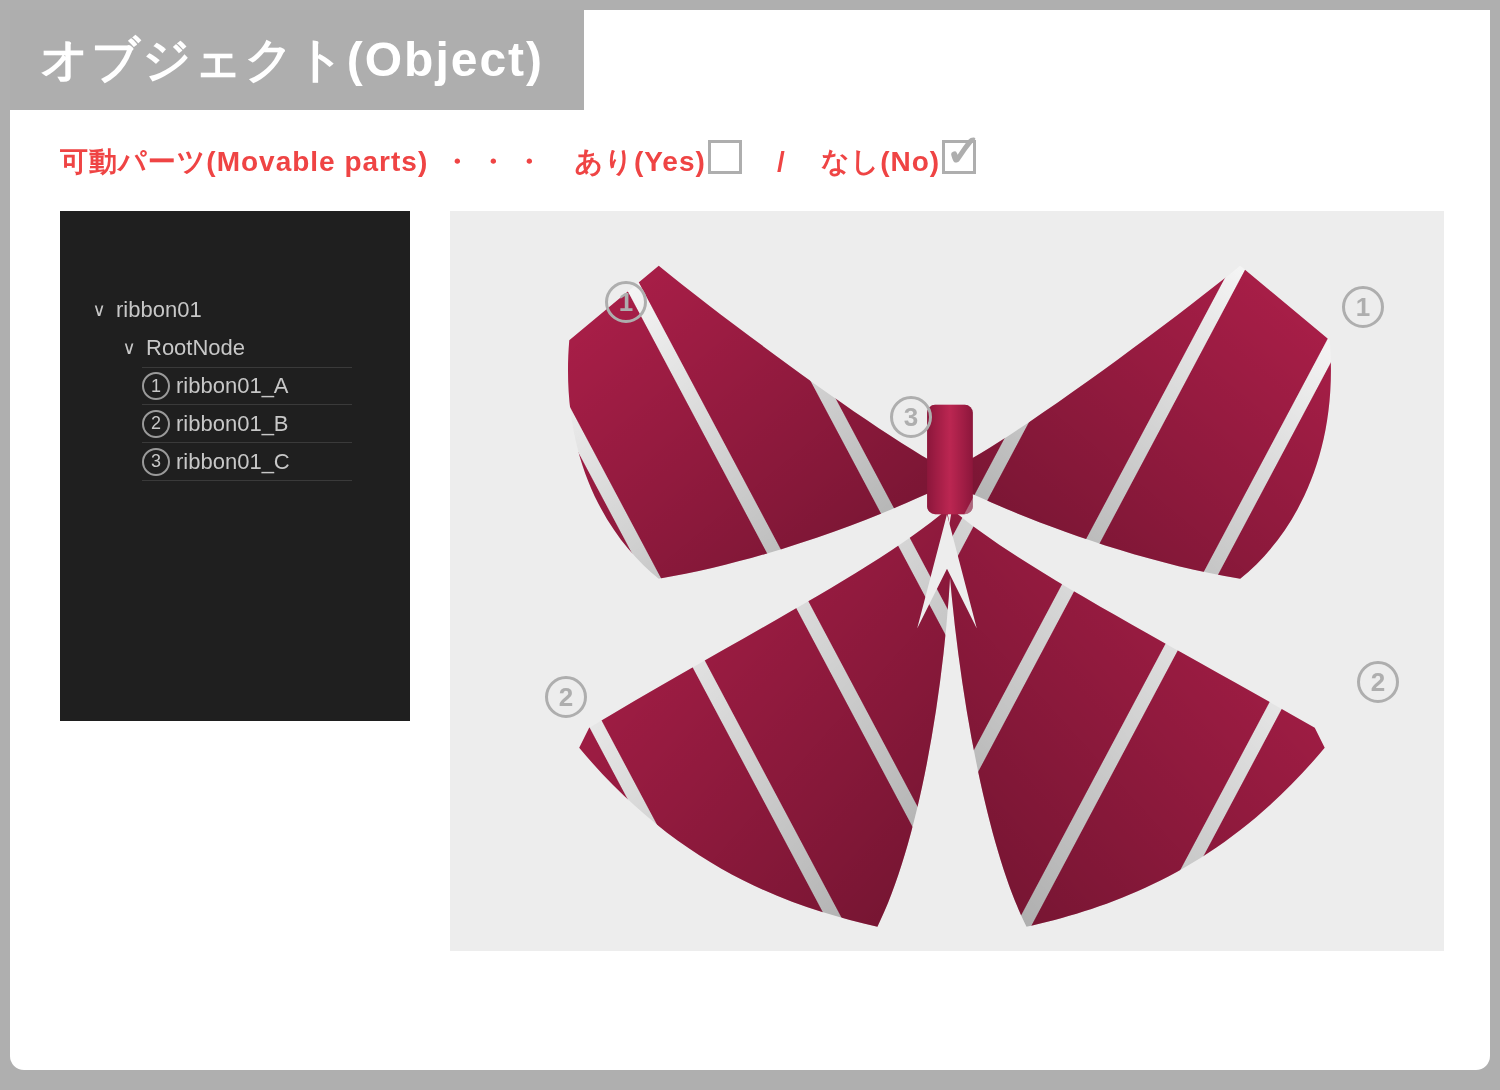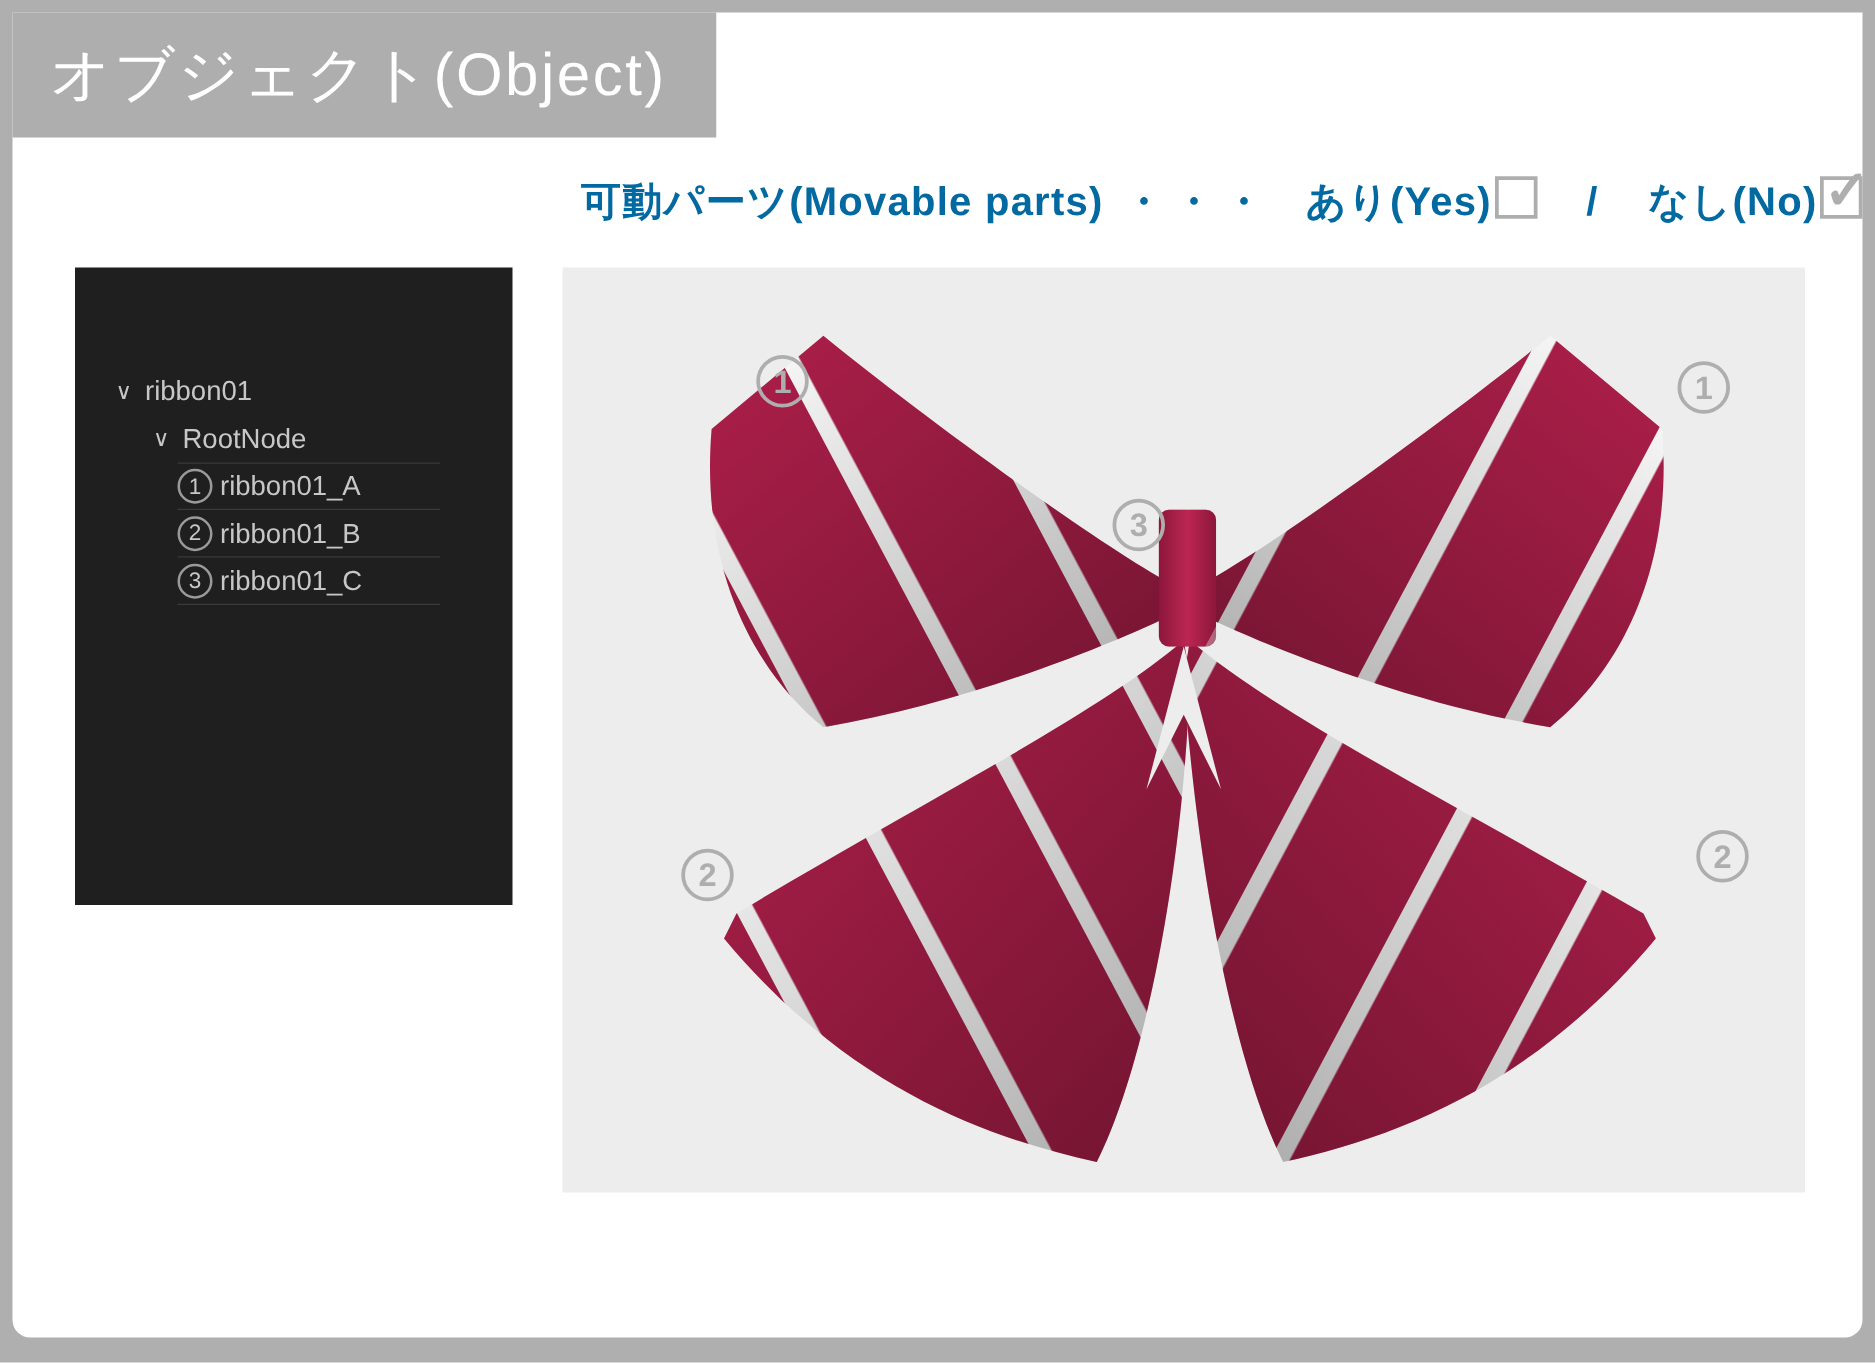--- a/index.html
+++ b/index.html
@@ -17,30 +17,29 @@
     background: #ffffff;
     border-radius: 0 0 14px 14px;
     position: relative;
   }
   .title-bar {
     background: #AEAEAE;
     color: #ffffff;
     display: inline-block;
     padding: 18px 40px 18px 30px;
     font-size: 48px;
-    font-weight: 400;
+    font-weight: 700;
     letter-spacing: 2px;
   }
   .subhead {
-    color: #0369a1;
-    font-size: 32px;
+    color: #ef4444;
+    font-size: 28px;
     font-weight: 600;
     padding: 30px 0 0 50px;
     letter-spacing: 1px;
-    text-align: right;
   }
   .subhead .dots { letter-spacing: 8px; margin: 0 6px; }
   .box-glyph {
     display: inline-block;
     width: 34px; height: 34px;
     border: 3px solid #AEAEAE;
     vertical-align: -3px;
     margin-left: 2px;
     position: relative;
   }

